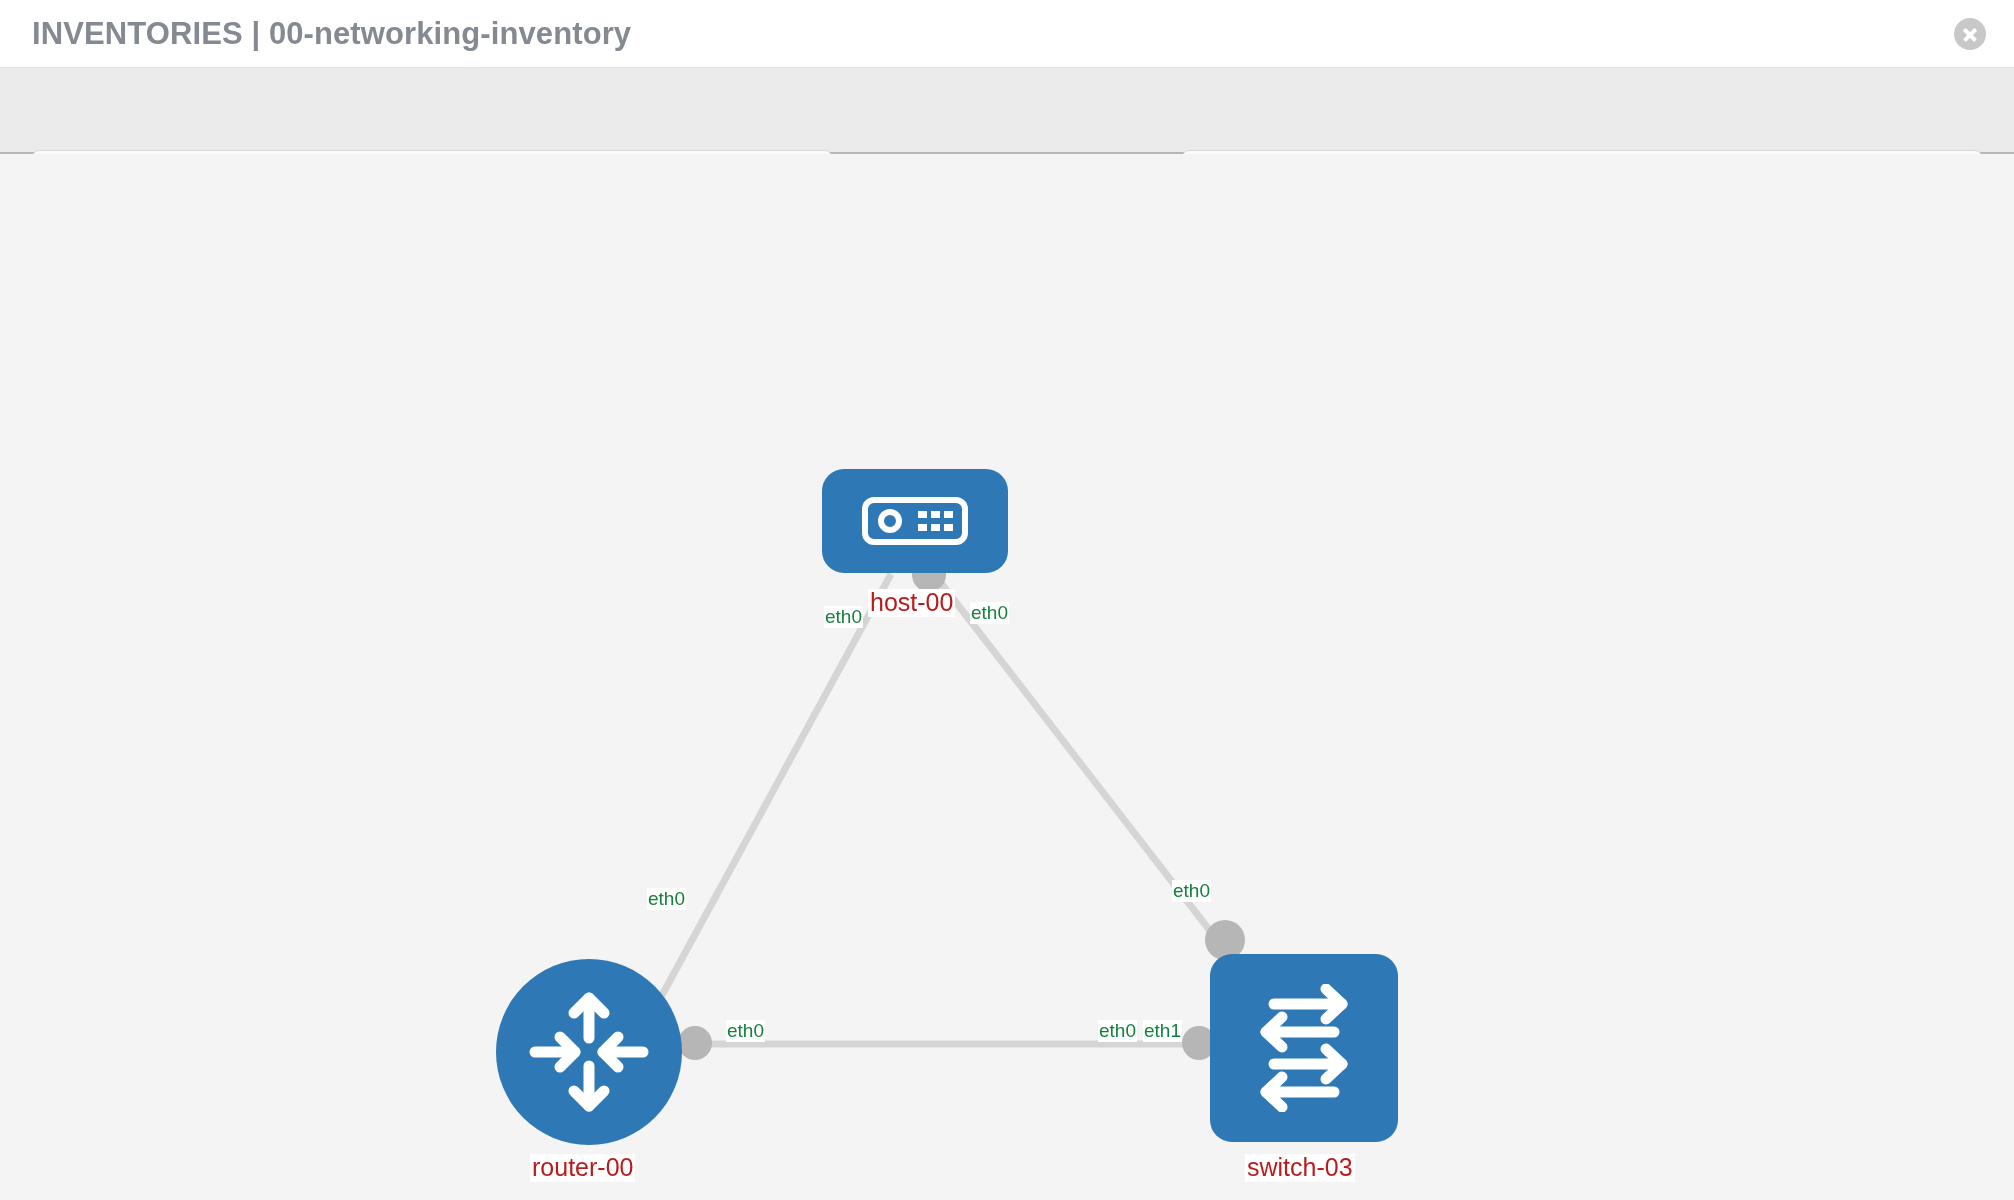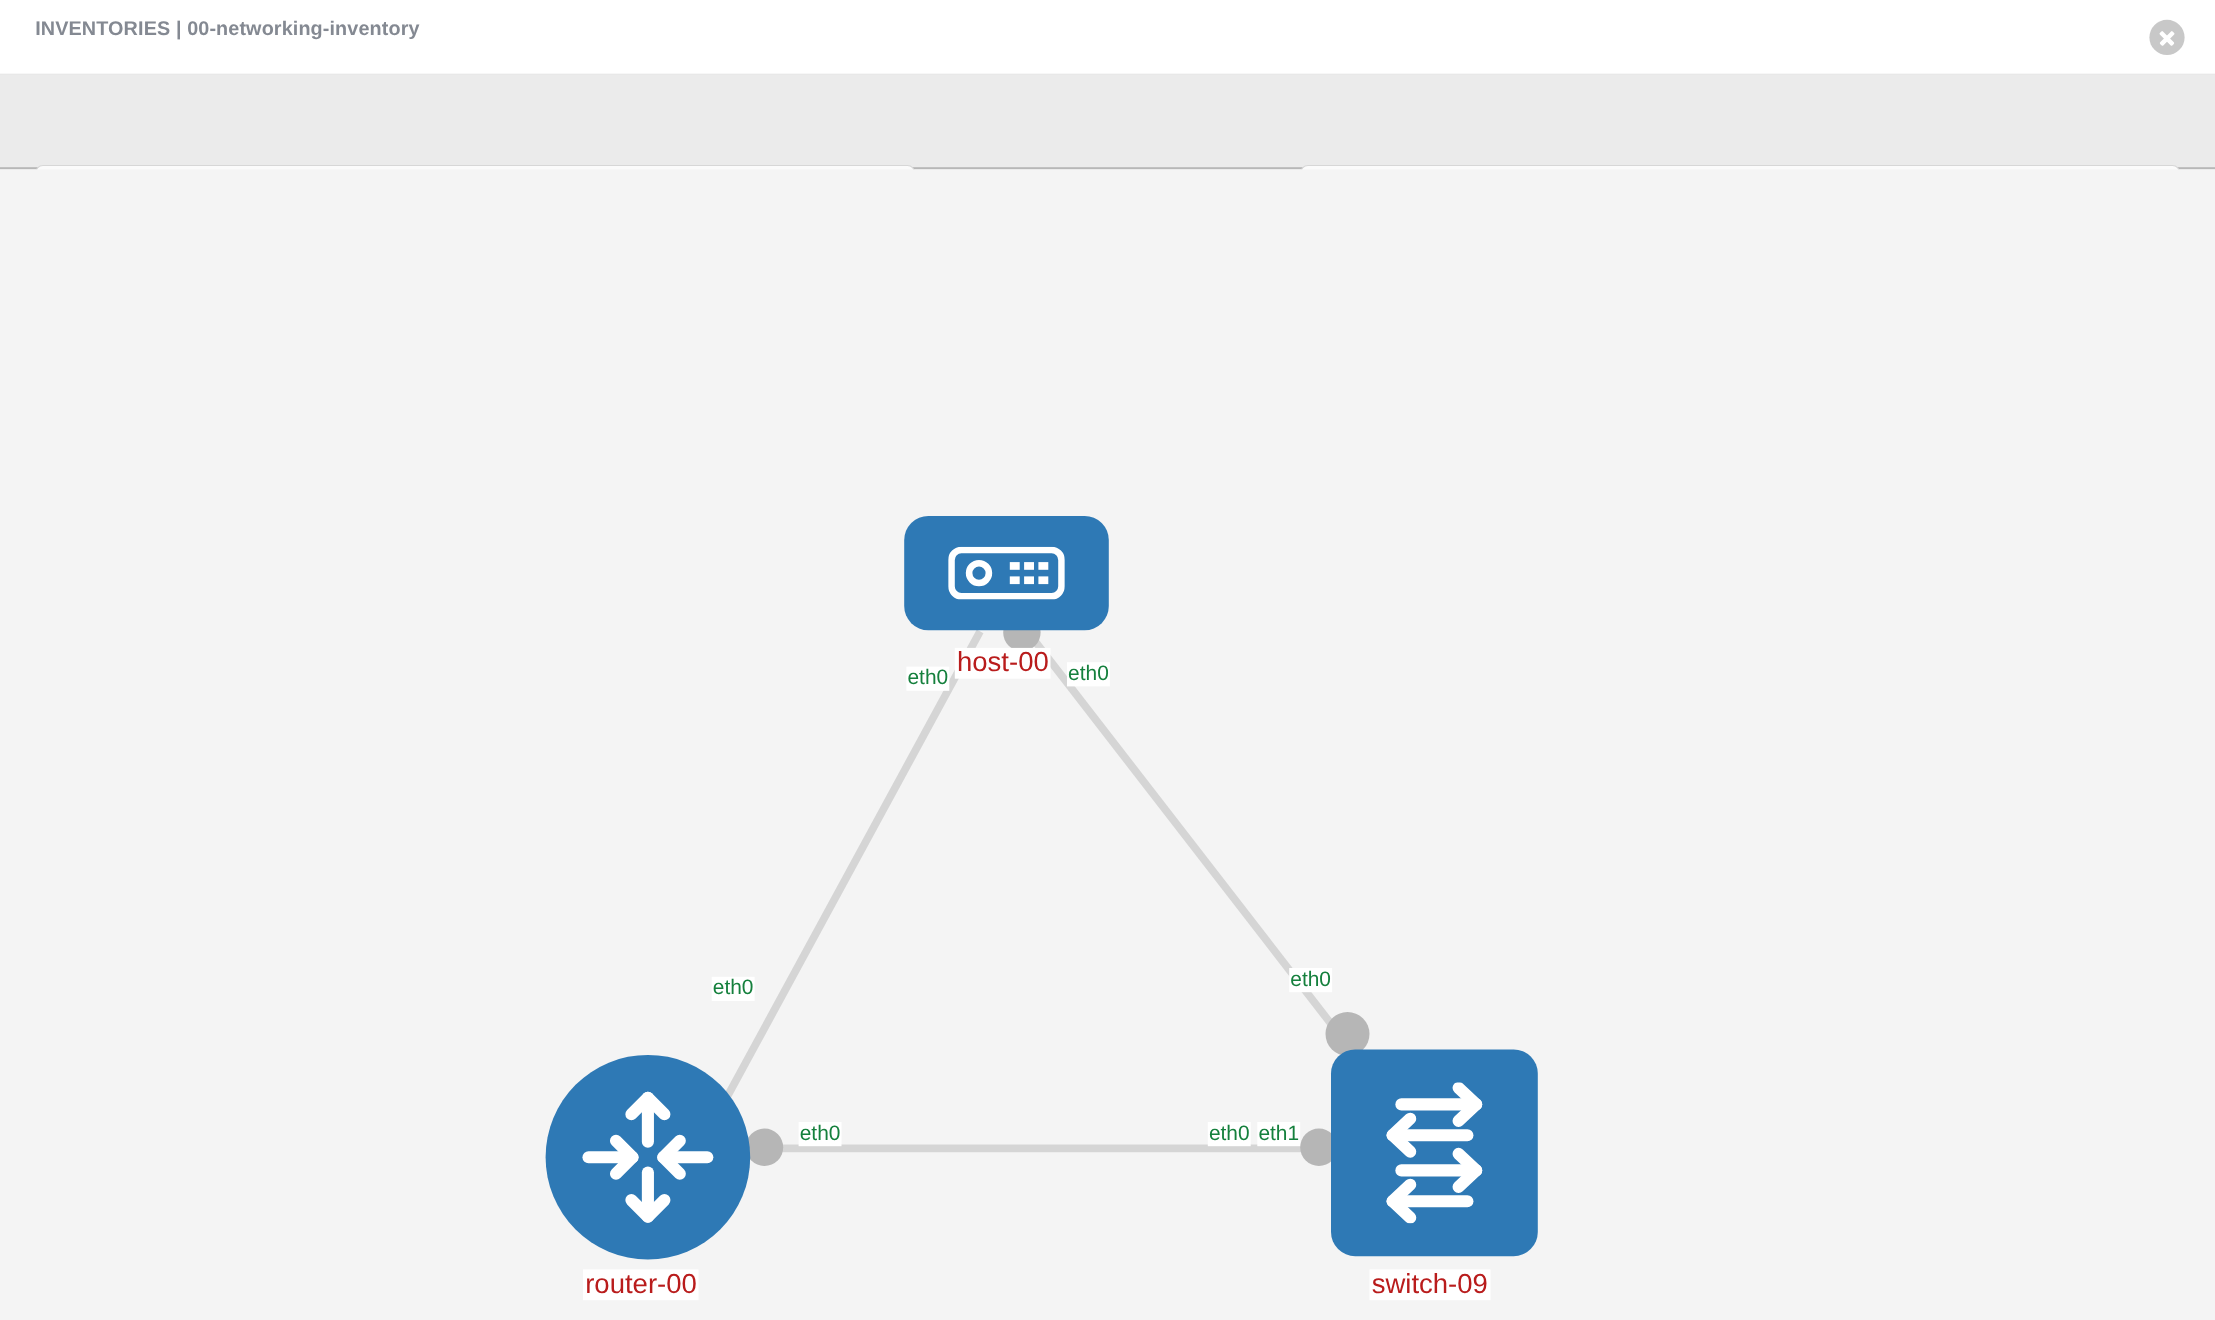--- a/index.html
+++ b/index.html
@@ -27,21 +27,21 @@
     width: 2014px;
     height: 68px;
     background: #ffffff;
     border-bottom: 1px solid #e3e3e3;
     box-sizing: border-box;
   }
   .header-title {
     position: absolute;
     left: 32px;
     top: 16px;
-    font-size: 18px;
+    font-size: 31px;
     font-weight: bold;
     color: #848992;
     letter-spacing: 0.1px;
     white-space: nowrap;
   }
   .close-btn {
     position: absolute;
     right: 28px;
     top: 18px;
     width: 32px;
@@ -261,21 +261,21 @@
           <polyline points="86,5 102,20 86,35"></polyline>
           <line x1="94" y1="48" x2="26" y2="48"></line>
           <polyline points="42,33 26,48 42,63"></polyline>
           <line x1="34" y1="80" x2="102" y2="80"></line>
           <polyline points="86,65 102,80 86,95"></polyline>
           <line x1="94" y1="108" x2="26" y2="108"></line>
           <polyline points="42,93 26,108 42,123"></polyline>
         </g>
       </svg>
     </div>
-    <div class="node-label" style="left:1245px; top:1000px;">switch-09</div>
+    <div class="node-label" style="left:1245px; top:1000px;">switch-03</div>
 
     <div class="iface-label" style="left:824px; top:452px;">eth0</div>
 
     <div class="iface-label" style="left:970px; top:448px;">eth0</div>
 
     <div class="iface-label" style="left:647px; top:734px;">eth0</div>
 
     <div class="iface-label" style="left:1172px; top:726px;">eth0</div>
 
     <div class="iface-label" style="left:726px; top:866px;">eth0</div>

